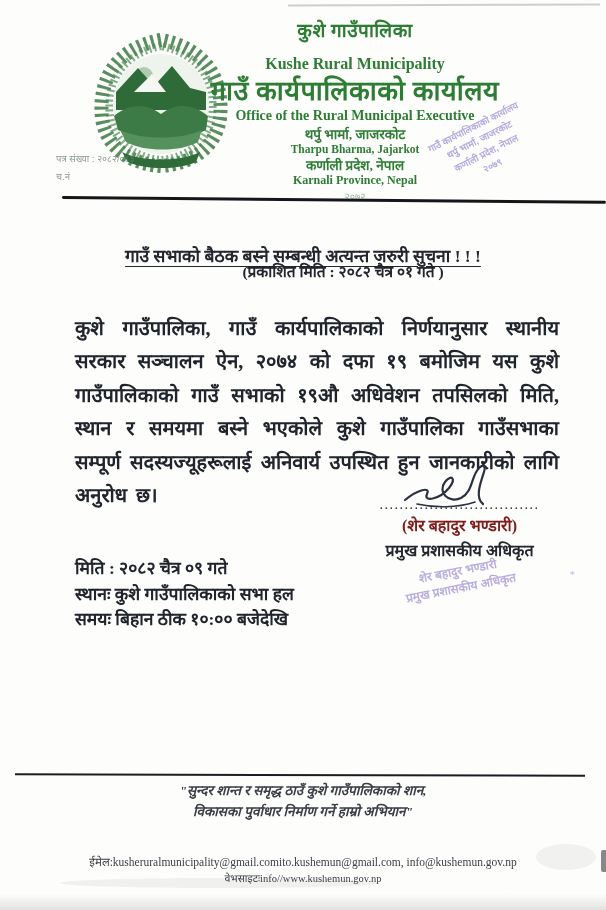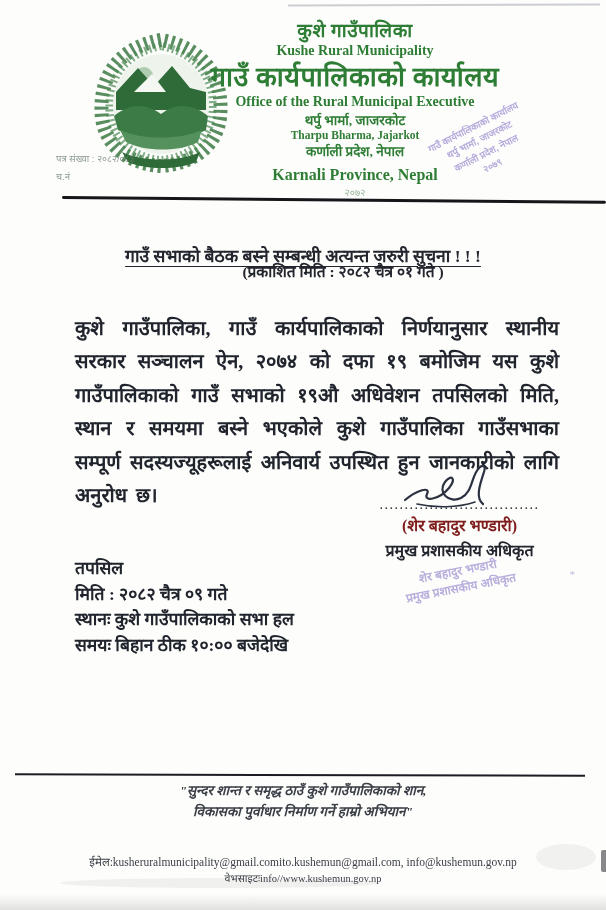--- a/index.html
+++ b/index.html
@@ -16,27 +16,27 @@
   .scan-top-streak{position:absolute;top:4px;left:288px;width:312px;height:2px;background:#8d97a0;opacity:.45;transform:rotate(-.2deg);}
   .scan-bottom-band{position:absolute;bottom:0;left:0;width:100%;height:16px;background:linear-gradient(0deg,rgba(160,163,158,.30),rgba(160,163,158,0));}
   .scan-blob1{position:absolute;bottom:22px;left:60px;width:320px;height:10px;background:rgba(150,155,150,.12);border-radius:50%;}
   .scan-blob2{position:absolute;bottom:40px;right:10px;width:60px;height:26px;background:rgba(140,140,150,.10);border-radius:50%;}
   .scan-edge-mark{position:absolute;right:0;bottom:38px;width:5px;height:22px;background:rgba(40,40,48,.55);border-radius:2px 0 0 2px;}
 
   
   .logo{position:absolute;left:86px;top:30px;width:150px;height:148px;}
   .head-center{position:absolute;left:195px;top:20px;width:320px;text-align:center;line-height:1.12;color:#2e7d35;}
   .h-np-1{font-size:19px;font-weight:bold;letter-spacing:.5px;}
-  .h-en-1{font-size:14px;font-weight:bold;margin-top:2px;}
+  .h-en-1{font-size:16px;font-weight:bold;margin-top:14px;}
   .h-np-big{font-size:27px;font-weight:bold;margin-top:3px;letter-spacing:.5px;white-space:nowrap;}
   .h-en-2{font-size:14px;font-weight:bold;margin-top:2px;white-space:nowrap;}
   .h-np-2{font-size:13.5px;font-weight:bold;margin-top:3px;}
   .h-en-3{font-size:11.5px;font-weight:bold;margin-top:1px;}
   .h-np-3{font-size:13.5px;font-weight:bold;margin-top:2px;}
-  .h-en-4{font-size:16px;font-weight:bold;margin-top:7px;}
+  .h-en-4{font-size:12px;font-weight:bold;margin-top:1px;}
   .h-year{font-size:10px;margin-top:3px;color:#7fa884;opacity:.8;}
   .ref-block{position:absolute;left:56px;top:150px;font-size:9.5px;color:#6b7d74;opacity:.75;line-height:1.9;font-family:"Liberation Sans","DejaVu Sans",sans-serif;}
   .head-rule{position:absolute;left:62px;top:196px;width:544px;height:3px;background:#15161a;transform:rotate(.5deg);transform-origin:left center;border-radius:2px;}
 
   
   .stamp-received{
     position:absolute;left:398px;top:118px;width:170px;
     transform:rotate(-27deg);transform-origin:center;
     color:#8b79c9;opacity:.62;text-align:center;
     font-size:9.5px;font-weight:bold;line-height:1.5;
@@ -152,21 +152,20 @@
     <div class="sig-name">(शेर बहादुर भण्डारी)</div>
     <div class="sig-title">प्रमुख प्रशासकीय अधिकृत</div>
     <div class="stamp-officer">
       <div>शेर बहादुर भण्डारी</div>
       <div>प्रमुख प्रशासकीय अधिकृत</div>
     </div>
     <div class="stamp-dot">*</div>
   </div>
 
   <div class="schedule">
-    <div>तपसिल</div>
     <div>मिति : २०८२ चैत्र ०९ गते</div>
     <div>स्थानः कुशे गाउँपालिकाको सभा हल</div>
     <div>समयः बिहान ठीक १०:०० बजेदेखि</div>
   </div>
 
   <div class="foot-rule"></div>
   <div class="foot-quote">
     <div>"सुन्दर शान्त र समृद्ध ठाउँ कुशे गाउँपालिकाको शान,</div>
     <div>विकासका पुर्वाधार निर्माण गर्ने हाम्रो अभियान"</div>
   </div>

